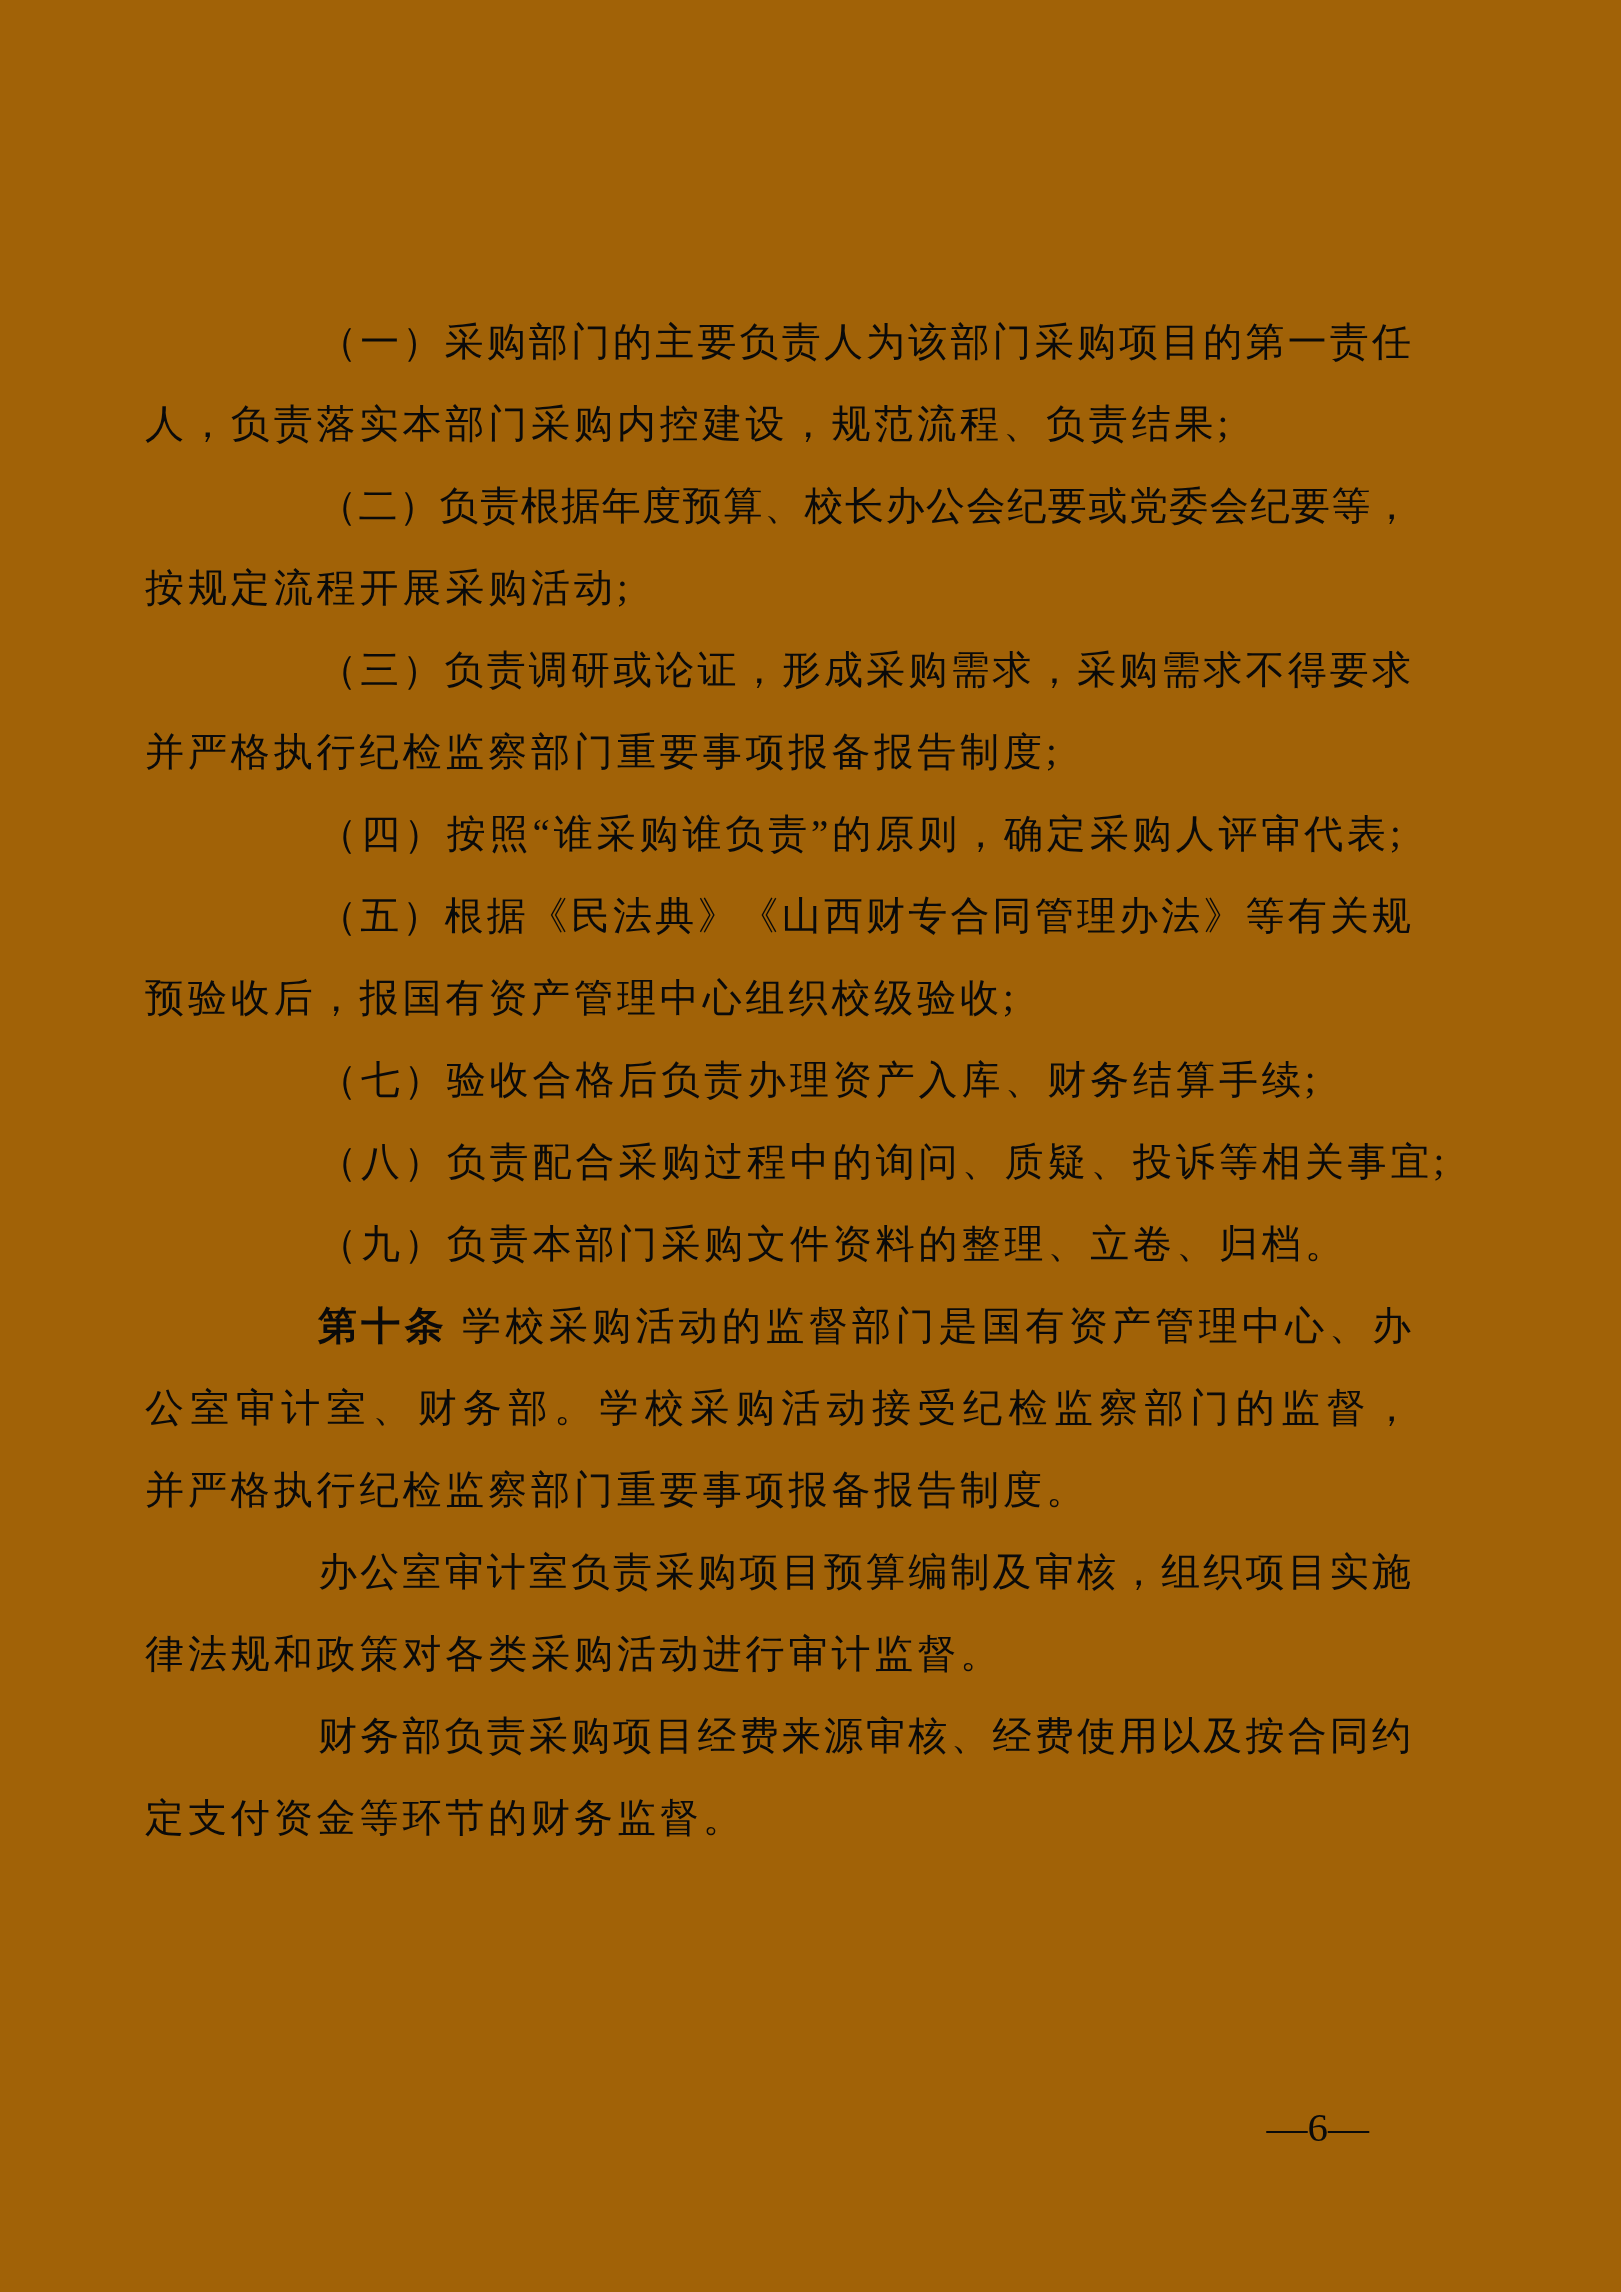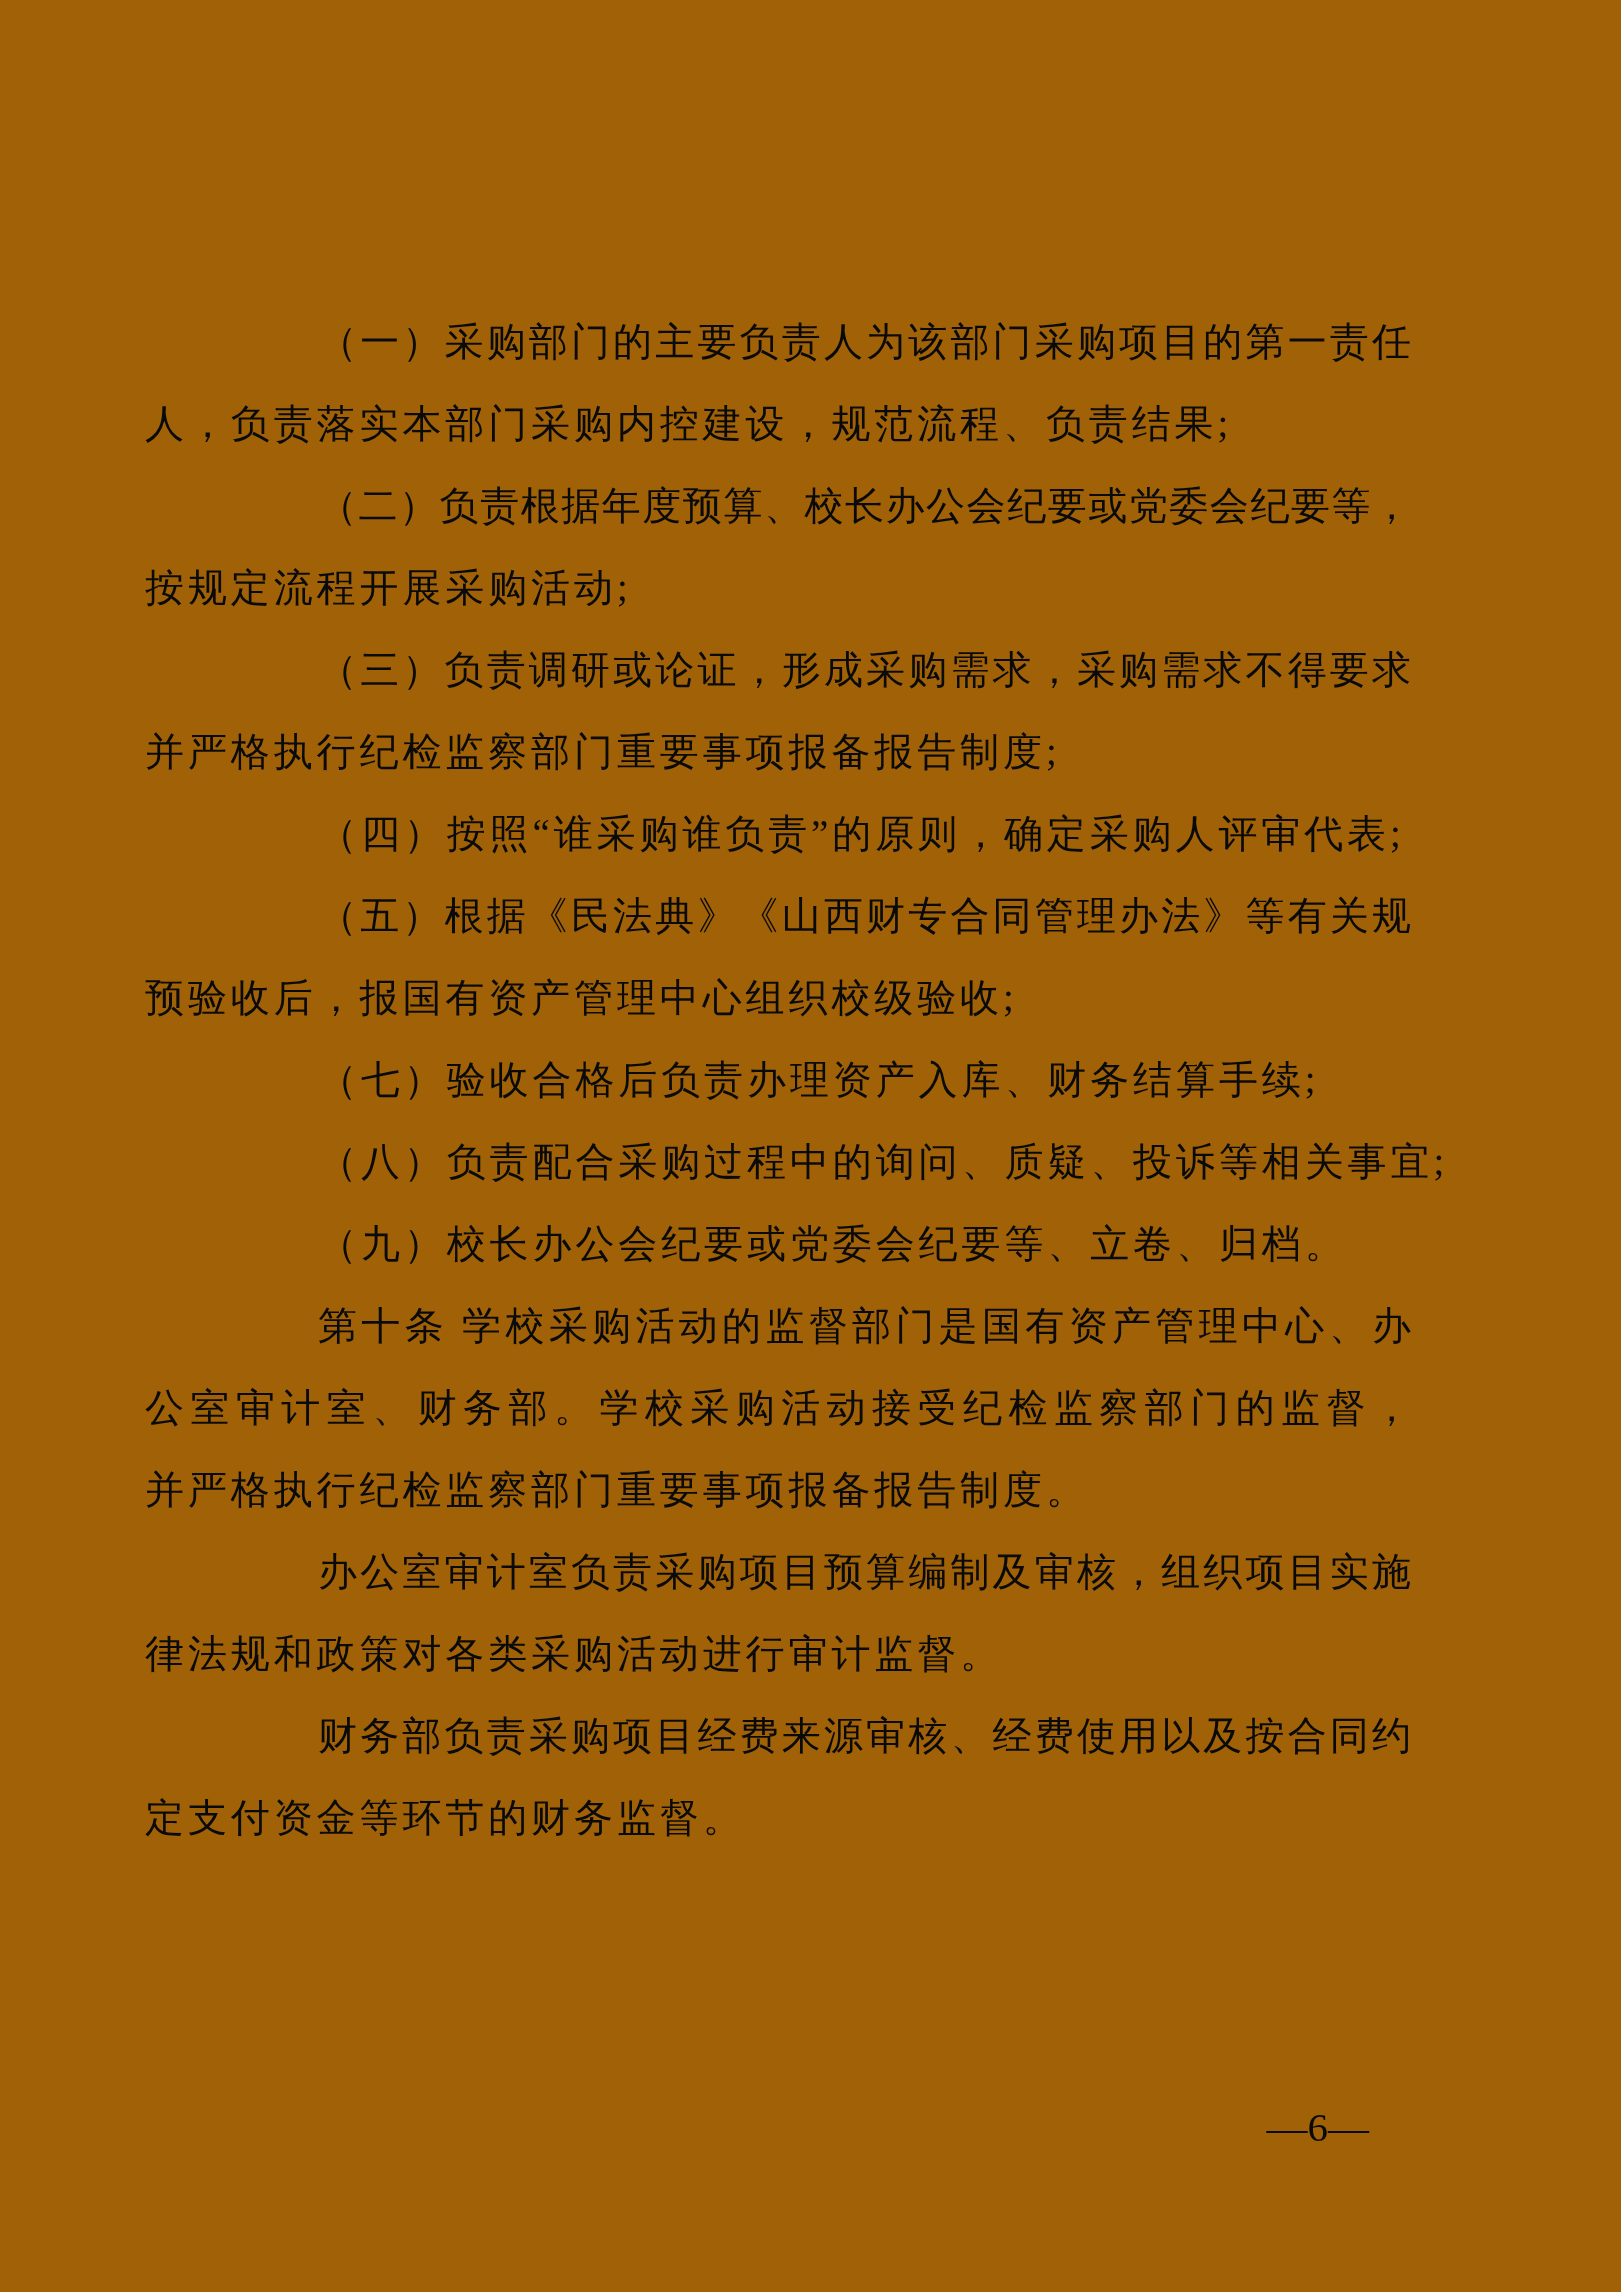--- a/index.html
+++ b/index.html
@@ -34,21 +34,21 @@
     white-space: normal;
     letter-spacing: 0;
     text-align: justify;
     text-align-last: justify;
     overflow: hidden;
   }
   .line.indent {
     padding-left: 173px;
   }
   .bold-head {
-    font-weight: 400;
+    font-weight: 700;
     font-family: "Liberation Sans", "DejaVu Sans", sans-serif;
   }
   .pagenum {
     position: absolute;
     top: 2107px;
     right: 252px;
     font-size: 41px;
     line-height: 41px;
     letter-spacing: 0;
     color: #0a0a0a;
@@ -63,21 +63,21 @@
       <div class="line">人，负责落实本部门采购内控建设，规范流程、负责结果;</div>
       <div class="line indent justify">（二）负责根据年度预算、校长办公会纪要或党委会纪要等，</div>
       <div class="line">按规定流程开展采购活动;</div>
       <div class="line indent justify">（三）负责调研或论证，形成采购需求，采购需求不得要求</div>
       <div class="line">并严格执行纪检监察部门重要事项报备报告制度;</div>
       <div class="line indent">（四）按照“谁采购谁负责”的原则，确定采购人评审代表;</div>
       <div class="line indent justify">（五）根据《民法典》《山西财专合同管理办法》等有关规</div>
       <div class="line">预验收后，报国有资产管理中心组织校级验收;</div>
       <div class="line indent">（七）验收合格后负责办理资产入库、财务结算手续;</div>
       <div class="line indent">（八）负责配合采购过程中的询问、质疑、投诉等相关事宜;</div>
-      <div class="line indent">（九）校长办公会纪要或党委会纪要等、立卷、归档。</div>
+      <div class="line indent">（九）负责本部门采购文件资料的整理、立卷、归档。</div>
       <div class="line indent justify"><span class="bold-head">第十条</span> 学校采购活动的监督部门是国有资产管理中心、办</div>
       <div class="line justify">公室审计室、财务部。学校采购活动接受纪检监察部门的监督，</div>
       <div class="line">并严格执行纪检监察部门重要事项报备报告制度。</div>
       <div class="line indent justify">办公室审计室负责采购项目预算编制及审核，组织项目实施</div>
       <div class="line">律法规和政策对各类采购活动进行审计监督。</div>
       <div class="line indent justify">财务部负责采购项目经费来源审核、经费使用以及按合同约</div>
       <div class="line">定支付资金等环节的财务监督。</div>
     </div>
   <div class="pagenum">—6—</div>
 </div>

